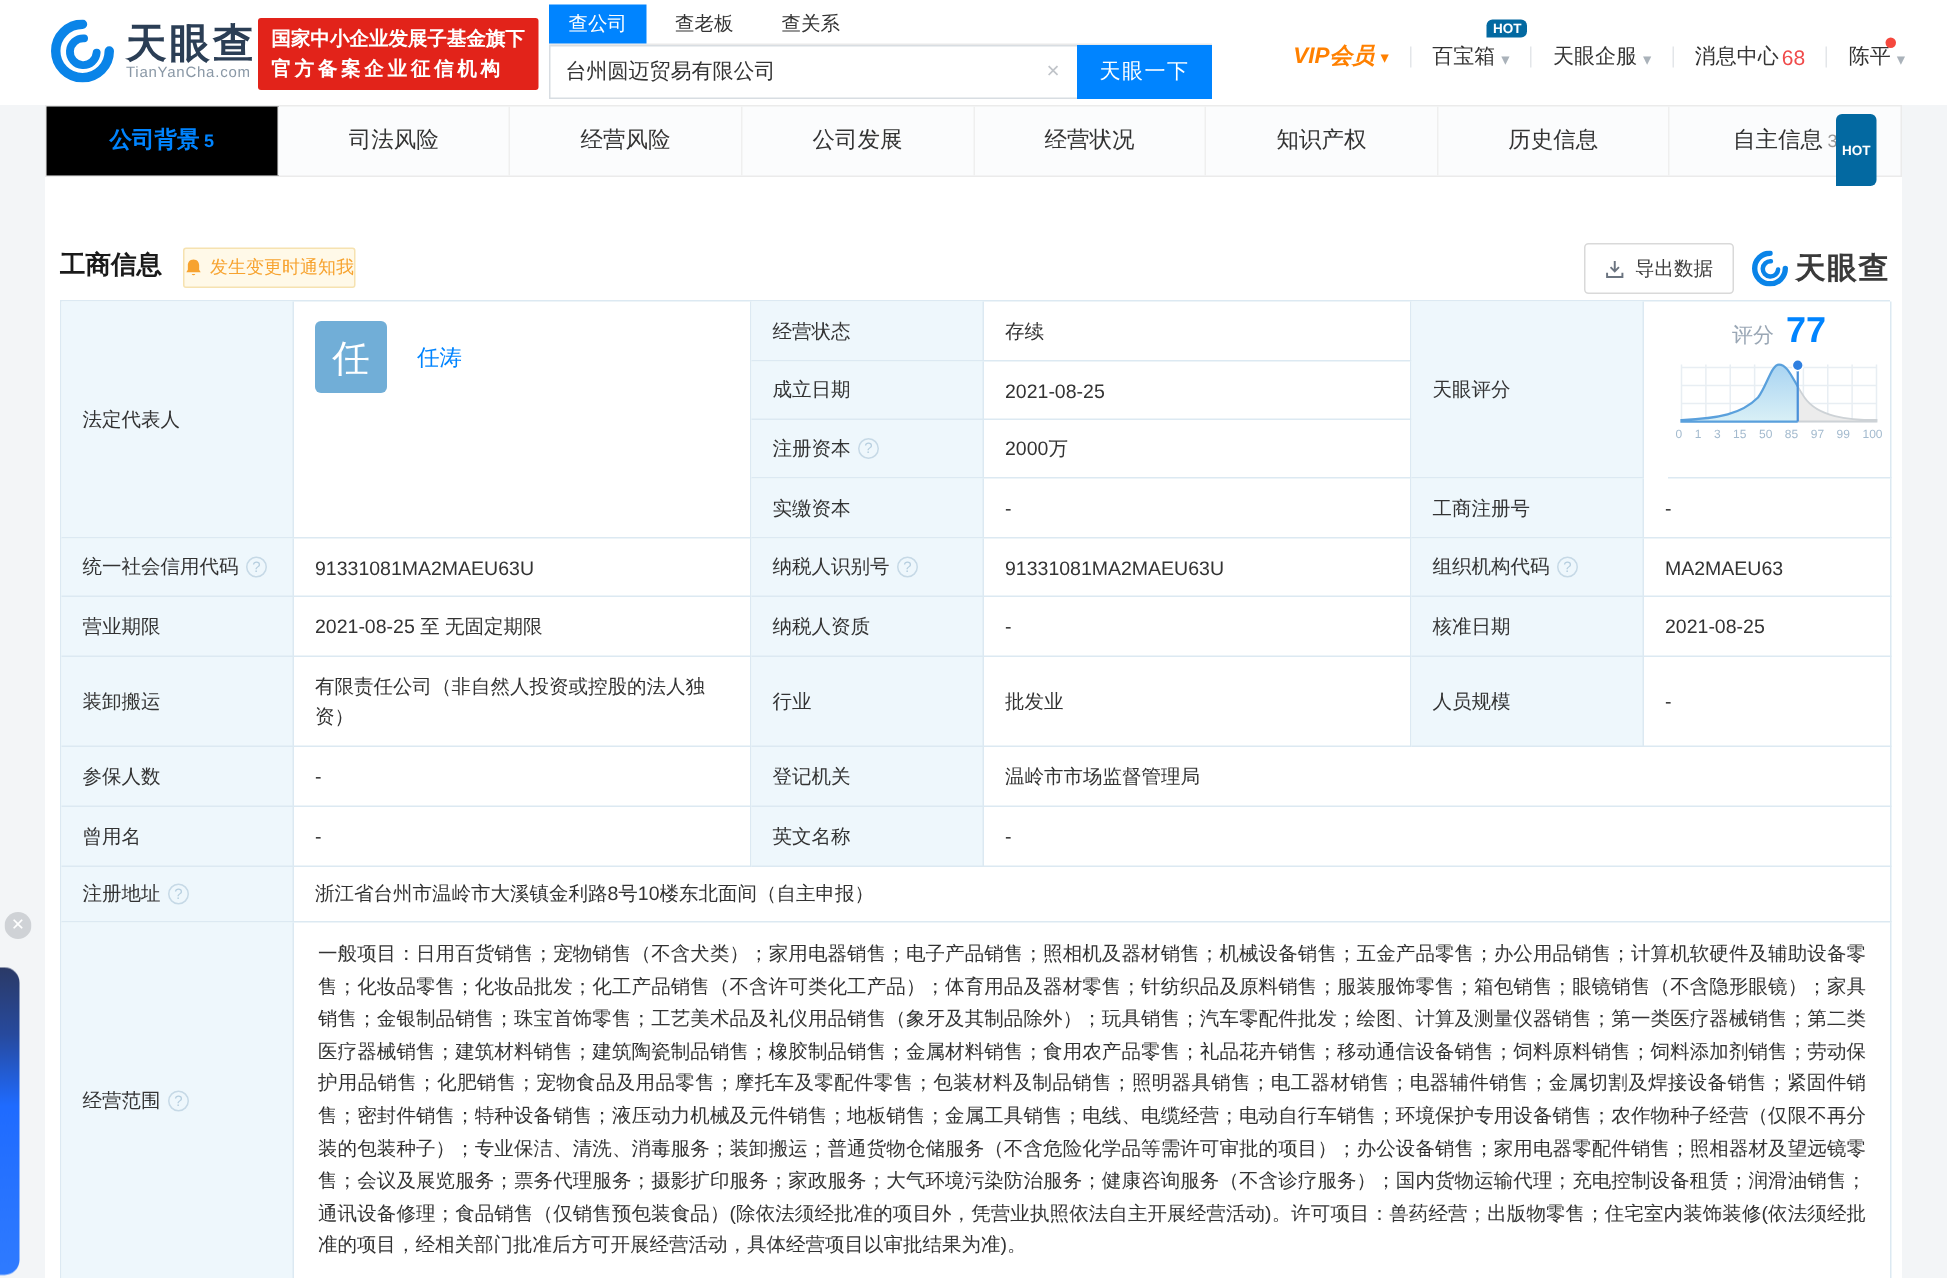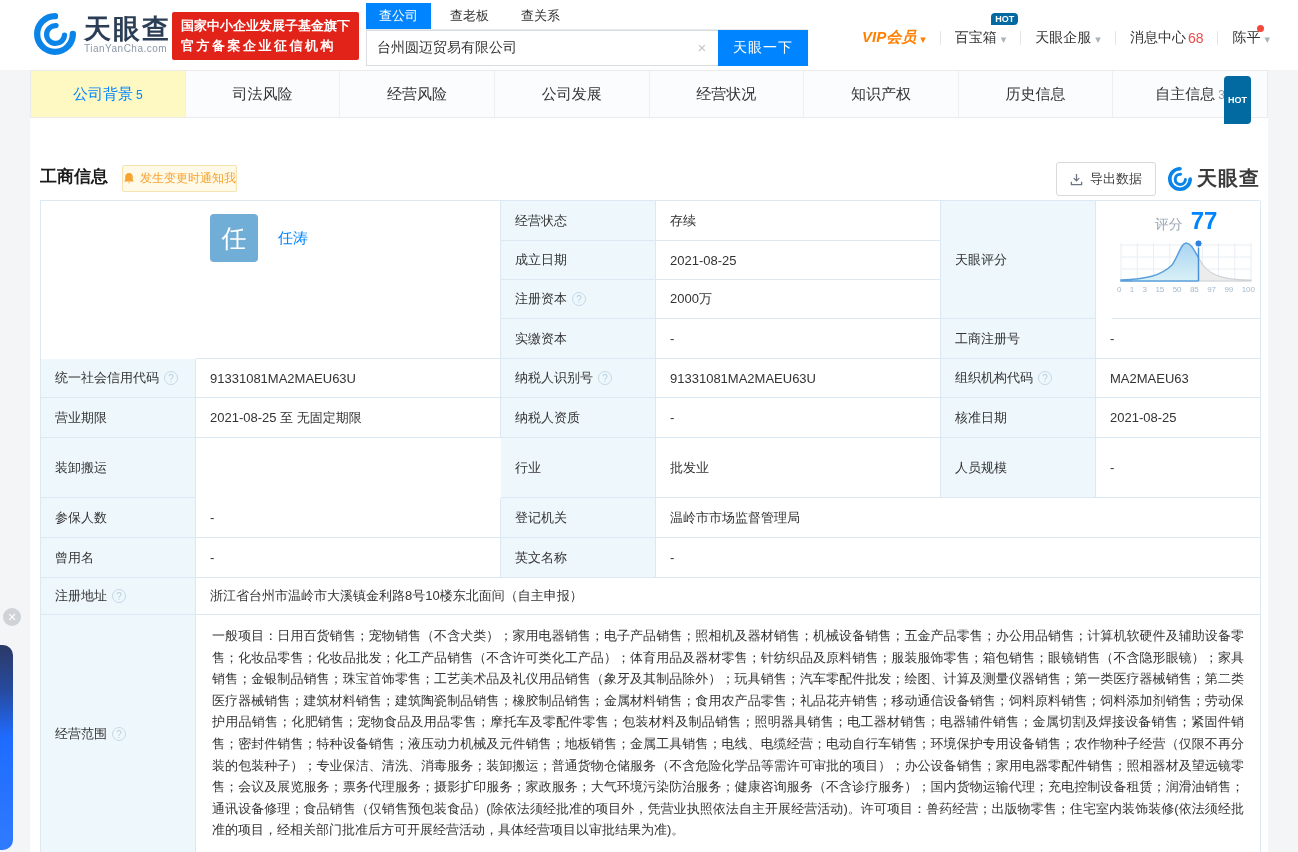--- a/index.html
+++ b/index.html
@@ -45,21 +45,21 @@
   .user-dot { position:absolute; top:-4px; right:6px; width:7px; height:7px; border-radius:50%;
     background:#f5483d; }
 
   
   .container { position:absolute; left:30px; top:70px; width:1238px; height:782px; background:#fff; }
 
   .page-tabs { display:flex; height:48px; border:1px solid #ebebeb; background:#fbfcfd; }
   .ptab { position:relative; flex:1; text-align:center; line-height:46px; font-size:15px;
     color:#333; border-right:1px solid #efefef; cursor:pointer; }
   .ptab:last-child { border-right:none; }
-  .ptab.active { background:#fef9c3; color:#0084ff; font-weight:400; }
+  .ptab.active { background:#000000; color:#0084ff; font-weight:700; }
   .ptab .cnt { font-size:12px; margin-left:3px; color:#0084ff; }
   .ptab .cnt-gray { font-size:12px; margin-left:3px; color:#999; font-weight:400; }
   .ptab .hot-badge { top:5px; right:16px; }
 
   .sec-row { position:absolute; left:10px; right:8px; top:92px; height:34px; }
   .sec-title { float:left; font-size:17px; font-weight:700; color:#1a1a1a; line-height:30px; }
   .notify-btn { float:left; margin:3px 0 0 14px; display:inline-flex; align-items:center; gap:5px;
     background:#fff9e8; border:1px solid #f6e2b0; color:#f7a32f; font-size:12px;
     padding:4px 0; border-radius:2px; cursor:pointer; }
   .export-btn { position:absolute; right:104px; top:0; display:inline-flex; align-items:center; gap:7px;
@@ -205,20 +205,23 @@
       <svg width="24" height="24" viewBox="0 0 40 40">
         <path d="M20 3 A17 17 0 1 0 37 20" stroke="#0a84e8" stroke-width="6" fill="none" stroke-linecap="round"></path>
         <path d="M21 12 a8.5 8.5 0 1 0 8 9" stroke="#0a84e8" stroke-width="5" fill="none" stroke-linecap="round"></path>
       </svg>
       <span class="wm-txt">天眼查</span>
     </span>
   </div>
 
   <div class="biz-table">
 
+    <div class="cell lab" style="grid-area:1/1/5/2">
+        <span>法定代表人</span>
+      </div>
     <div class="cell rep-cell" style="grid-area:1/2/5/3">
       <div class="avatar">任</div>
       <div class="rep-name">任涛</div>
     </div>
 
     <div class="cell lab" style="grid-area:1/3/2/4">
         <span>经营状态</span>
       </div>
     <div class="cell" style="grid-area:1/4/2/5">存续</div>
     <div class="cell lab" style="grid-area:2/3/3/4">
@@ -319,20 +322,21 @@
       </div>
     <div class="cell" style="grid-area:6/4/7/5">-</div>
     <div class="cell lab" style="grid-area:6/5/7/6">
         <span>核准日期</span>
       </div>
     <div class="cell" style="grid-area:6/6/7/7">2021-08-25</div>
 
     <div class="cell lab" style="grid-area:7/1/8/2">
         <span>装卸搬运</span>
       </div>
+    <div class="cell wrap2" style="grid-area:7/2/8/3">有限责任公司（非自然人投资或控股的法人独资）</div>
     <div class="cell lab" style="grid-area:7/3/8/4">
         <span>行业</span>
       </div>
     <div class="cell" style="grid-area:7/4/8/5">批发业</div>
     <div class="cell lab" style="grid-area:7/5/8/6">
         <span>人员规模</span>
       </div>
     <div class="cell" style="grid-area:7/6/8/7">-</div>
 
     <div class="cell lab" style="grid-area:8/1/9/2">

